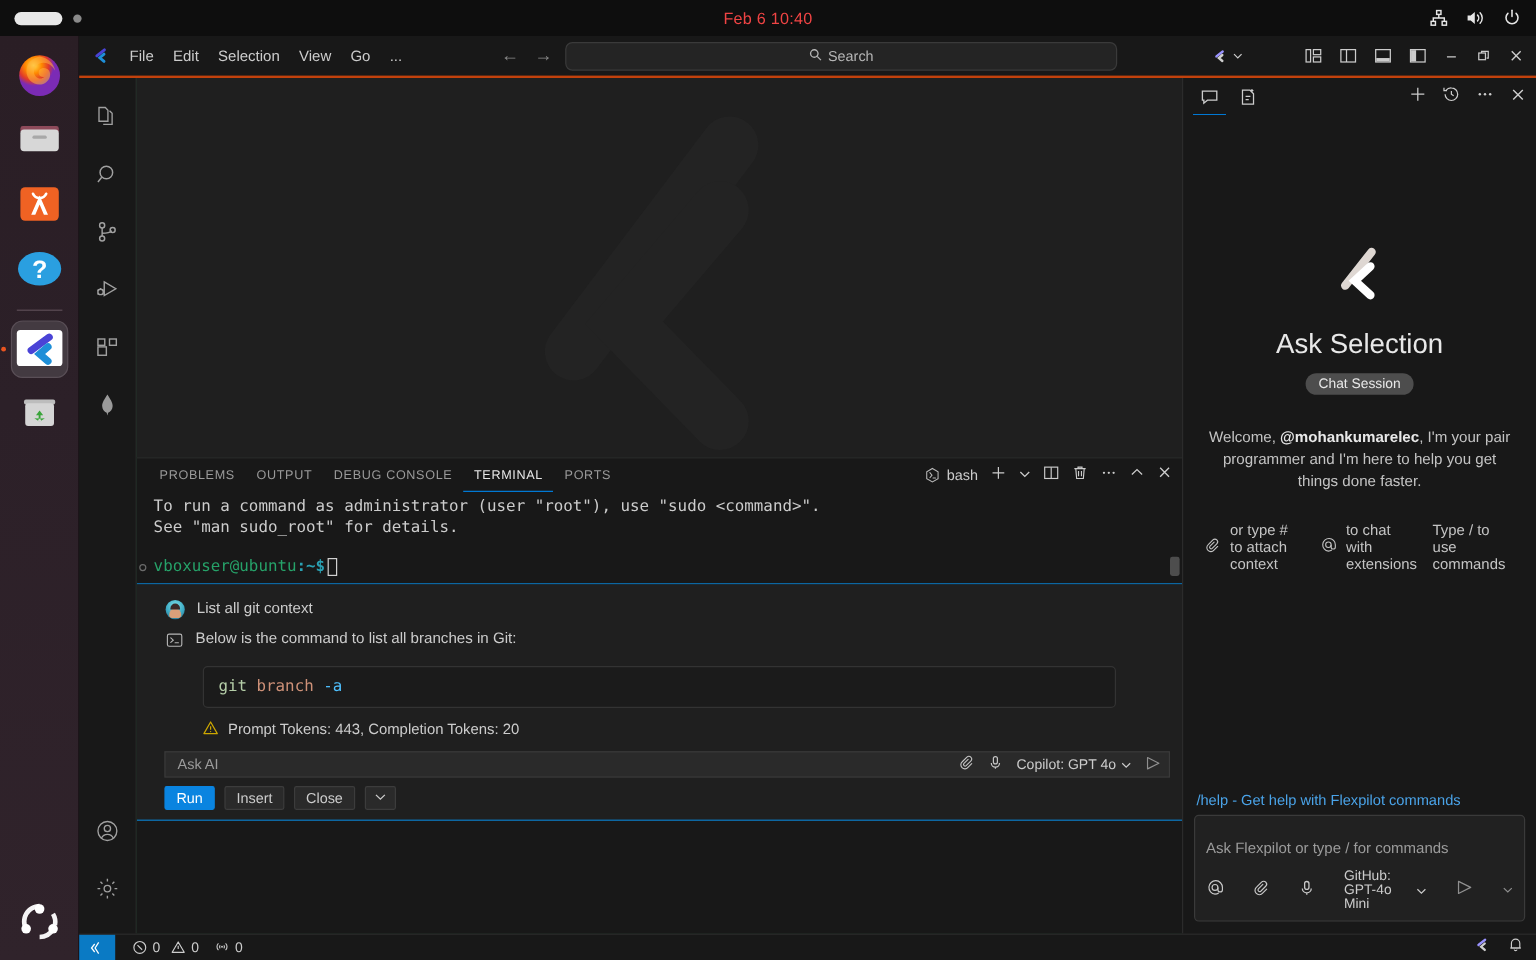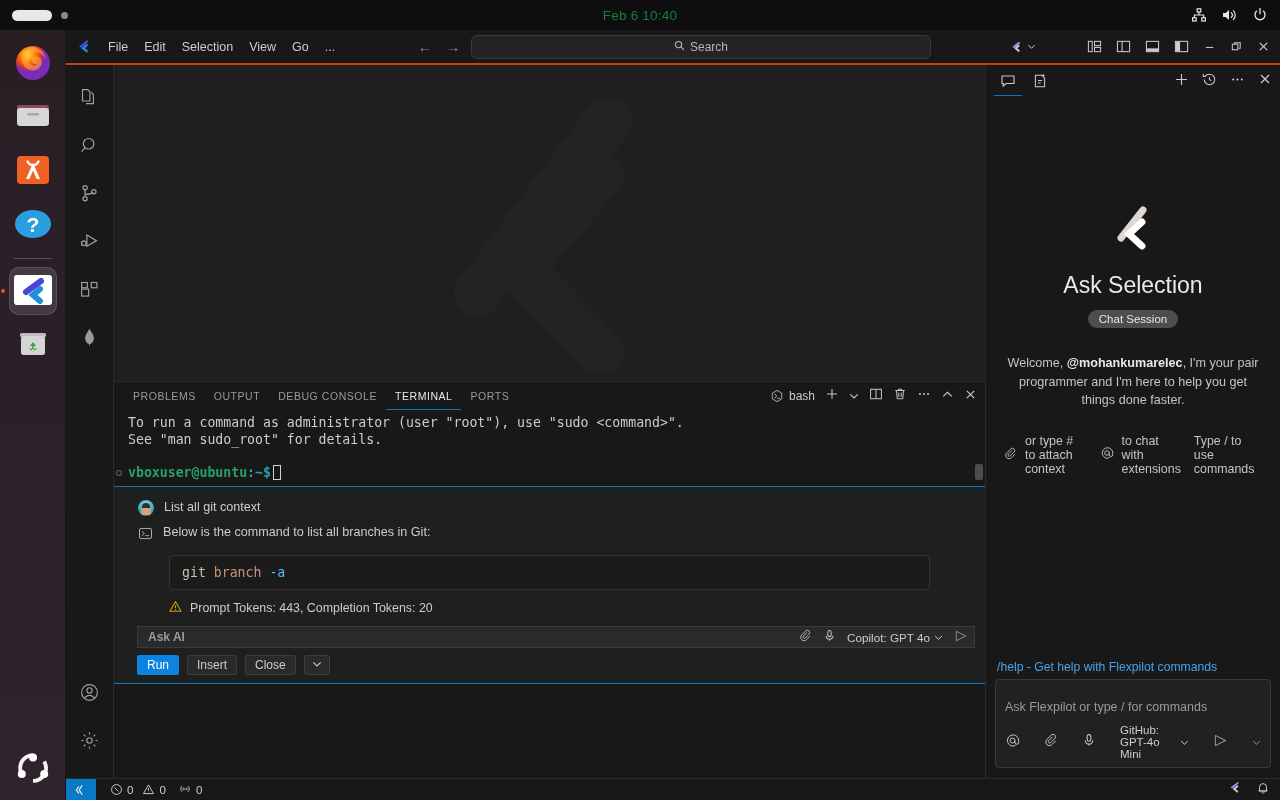--- a/index.html
+++ b/index.html
@@ -13,21 +13,21 @@
 
   
   .gnome-topbar {
     position: absolute; left: 0; top: 0; width: 1280px; height: 30px;
     background: #0e0e0e; display: flex; align-items: center;
     color: #e6e6e6; font-size: 13px;
   }
   .gnome-left { position: absolute; left: 12px; display: flex; align-items: center; gap: 9px; }
   .pill { width: 40px; height: 11px; border-radius: 6px; background: #e8e8e8; }
   .dot-small { width: 7px; height: 7px; border-radius: 50%; background: #8a8a8a; }
-  .gnome-clock { position: absolute; left: 0; right: 0; text-align: center; font-size: 13.5px; color: #15803d; letter-spacing: .2px;}
+  .gnome-clock { position: absolute; left: 0; right: 0; text-align: center; font-size: 13.5px; color: #ef4444; letter-spacing: .2px;}
   .gnome-right { position: absolute; right: 12px; display: flex; align-items: center; gap: 14px; }
   .gnome-right svg { display:block; }
 
   
   .dock {
     position: absolute; left: 0; top: 30px; width: 66px; height: 770px;
     background: linear-gradient(180deg, #2a1e25 0%, #2c2028 40%, #30232b 100%);
     border-right: 1px solid #1c1419;
     display: flex; flex-direction: column; align-items: center;
     padding-top: 8px;
@@ -92,21 +92,21 @@
   .shell-chip { display: flex; align-items: center; gap: 5px; color: #cccccc; font-size: 12px; }
 
   .term {
     flex: 1; position: relative; overflow: hidden;
     font-family: "DejaVu Sans Mono", monospace; font-size: 13.2px; color: #cccccc;
   }
   .term-lines { padding: 4px 0 0 14px; line-height: 17px; }
   .term-line { white-space: pre; }
   .prompt-row { margin-top: 16px; display:flex; align-items:center; position:relative; }
   .prompt-circle { position:absolute; left:-12px; width:6px; height:6px; border-radius:50%; border:1px solid #6b6b6b;}
-  .u-green { color: #26a269; font-weight: bold; }
+  .u-green { color: #26a269; font-weight: normal; }
   .u-blue  { color: #2aa1b3; font-weight: bold; }
   .cursorbox { display:inline-block; width:8px; height:15px; border:1px solid #d0d0d0; vertical-align:-3px; margin-left:2px; }
   .blueline { height:1px; background:#0a7ac4; margin-top: 5px; }
 
   
   .inline-chat { background: #1f1f1f; padding: 8px 0 0 0; font-family: "Liberation Sans", sans-serif; }
   .ic-row { display: flex; align-items: flex-start; gap: 10px; padding: 4px 14px 4px 24px; }
   .ic-avatar { width: 16px; height: 16px; border-radius: 50%; flex: none; margin-top: 1px;
                background: radial-gradient(circle at 50% 30%, #7fe3e8 0%, #3ba9c4 55%, #23607a 100%);
                position: relative; overflow:hidden; }
@@ -117,21 +117,21 @@
   .codeblock {
     margin: 10px 55px 0 55px; background: #1b1b1b; border: 1px solid #333333; border-radius: 4px;
     padding: 9px 12px; font-family: "DejaVu Sans Mono", monospace; font-size: 13.2px;
   }
   .tok-cmd { color: #b5cea8; }
   .tok-sub { color: #ce9178; }
   .tok-flag { color: #4fc1ff; }
   .token-row { display: flex; align-items: center; gap: 8px; padding: 10px 14px 4px 55px; color: #cccccc; font-size: 12.4px; }
   .askai-row { margin: 6px 10px 0 23px; height: 22px; background: #2a2a2a; border: 1px solid #3a3a3a;
                display: flex; align-items: center; padding: 0 6px; }
-  .askai-ph { flex: 1; color: #9b9b9b; font-size: 12px; padding-left: 4px; font-weight: bold; }
+  .askai-ph { flex: 1; color: #9b9b9b; font-size: 12px; padding-left: 4px; }
   .askai-icons { display: flex; align-items: center; gap: 11px; color: #c4c4c4; }
   .model-chip { display: flex; align-items: center; gap: 4px; color: #cccccc; font-size: 11.7px; }
   .btn-row { display: flex; align-items: center; gap: 8px; padding: 7px 0 8px 23px; }
   .btn { font-size: 12px; padding: 2px 9px; border: 1px solid #3c3c3c; color: #cccccc; background: #2a2a2a; border-radius:2px;}
   .btn.primary { background: #0a84e0; border-color: #0a84e0; color: #ffffff; }
   .btn.caret { padding: 2px 7px; }
   .inline-bottomline { height: 1px; background: #0a7ac4; }
 
   .term-scrollbar { position: absolute; right: 2px; top: 54px; width: 8px; height: 16px; background: #4d4d4d; border-radius: 2px;}
 

